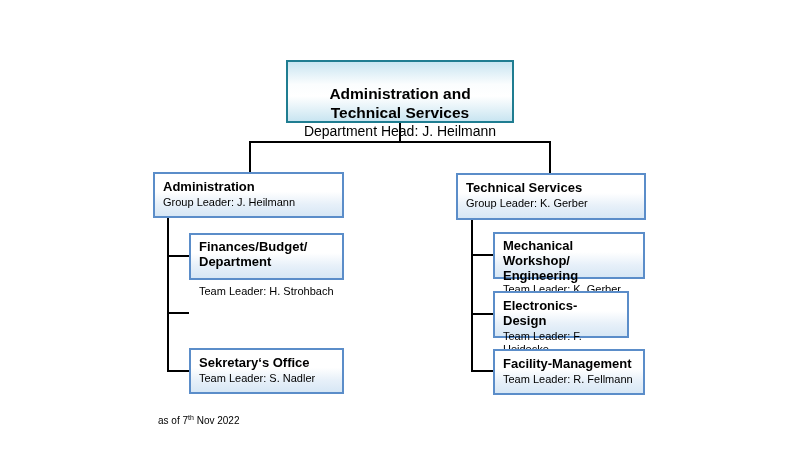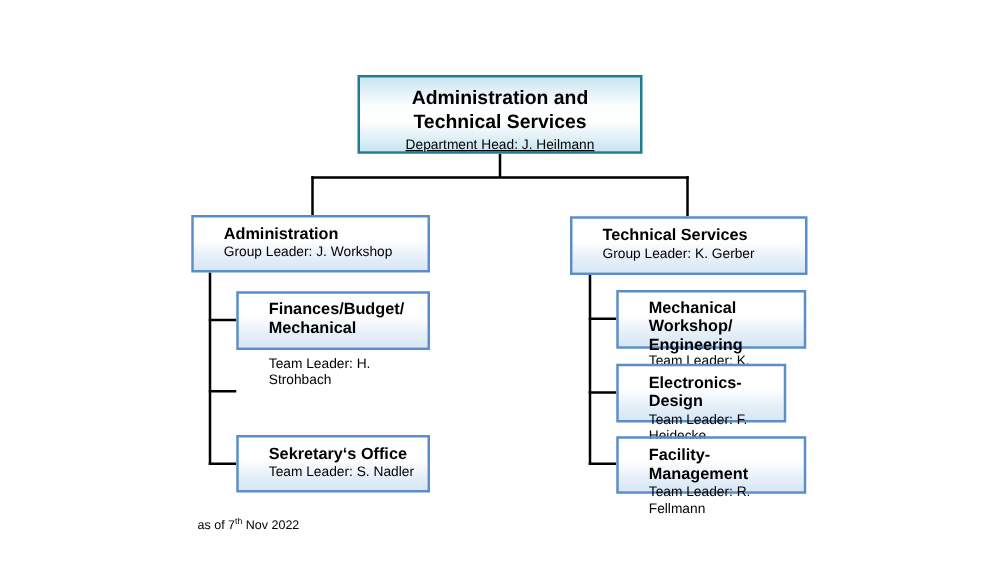--- a/index.html
+++ b/index.html
@@ -20,30 +20,29 @@
   .box.root{
     border:2px solid #1f7d91;
     background:linear-gradient(180deg,#c9e5f1 0%,#fbfdfe 38%,#ffffff 58%,#c9e5f1 100%);
     text-align:center;
   }
   .root-title{
     display:block;
     font-weight:bold;
     font-size:15.5px;
     line-height:19px;
-    padding-top:7px;
+    padding-top:22px;
   }
   .root-sub{
     display:block;
-    font-size:11px;
+    font-size:14px;
     line-height:14px;
     margin-top:2px;
-    text-decoration:underline;
   }
-  .node-pad{padding:5px 8px 0 24px;}
+  .node-pad{padding:5px 8px 0 8px;}
   .node-title{
     display:block;
     font-weight:bold;
     font-size:13px;
     line-height:15px;
   }
   .node-sub{
     display:block;
     font-size:11px;
     line-height:13px;
@@ -82,36 +81,36 @@
     <span class="root-title">
       <span>Administration and</span><br>
       <span>Technical Services</span>
     </span>
     <span class="root-sub">Department Head: J. Heilmann</span>
   </div>
 
   <div class="box" style="left:153px;top:172px;width:191px;height:46px;">
     <div class="node-pad">
       <span class="node-title">Administration</span>
-      <span class="node-sub">Group Leader: J. Workshop</span>
+      <span class="node-sub">Group Leader: J. Heilmann</span>
     </div>
   </div>
 
   <div class="box" style="left:456px;top:173px;width:190px;height:47px;">
     <div class="node-pad">
       <span class="node-title">Technical Services</span>
       <span class="node-sub">Group Leader: K. Gerber</span>
     </div>
   </div>
 
   <div class="box" style="left:189px;top:233px;width:155px;height:47px;">
     <div class="node-pad" style="padding-top:4px;">
       <span class="node-title">
         <span>Finances/Budget/</span><br>
-        <span>Mechanical</span>
+        <span>Department</span>
       </span>
       <span class="node-sub" style="margin-top:16px;">Team Leader: H. Strohbach</span>
     </div>
   </div>
 
 
   <div class="box" style="left:189px;top:348px;width:155px;height:46px;">
     <div class="node-pad">
       <span class="node-title">Sekretary‘s Office</span>
       <span class="node-sub">Team Leader: S. Nadler</span>

